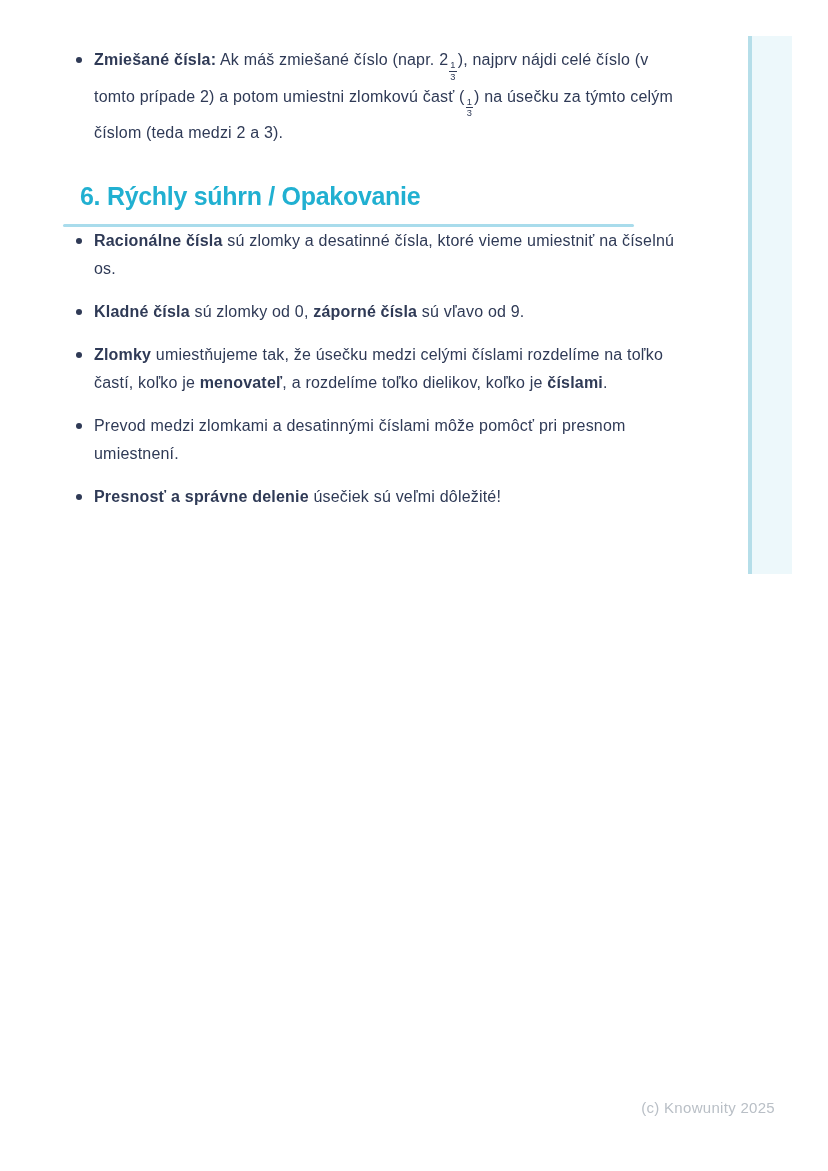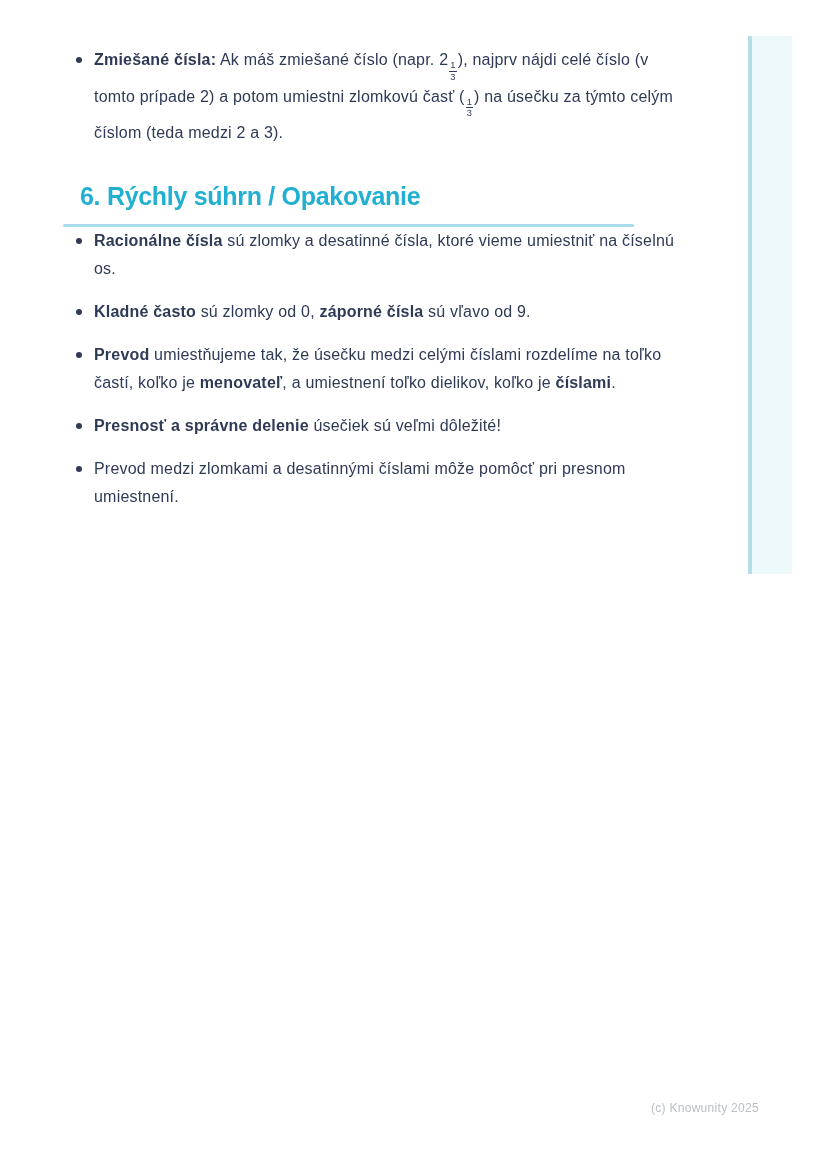--- a/index.html
+++ b/index.html
@@ -28,21 +28,21 @@
     margin:32px 0 0 17px;font-size:25px;line-height:34px;font-weight:700;
     color:var(--accent);letter-spacing:-0.3px;
   }
   .heading-underline{width:571px;height:3px;background:var(--underline);margin-top:11px;border-radius:2px;}
   ul.summary{}
   .side-accent-bar{
     position:absolute;left:748px;top:36px;width:44px;height:538px;
     background:var(--strip-fill);border-left:4px solid var(--strip-line);
   }
   .footer-credit{
-    position:absolute;top:1101px;right:69px;font-size:12px;line-height:14px;
+    position:absolute;top:1101px;right:53px;font-size:15px;line-height:14px;
     color:var(--footer);letter-spacing:0.3px;
   }
   .frac{
     display:inline-flex;flex-direction:column;align-items:center;
     font-size:0.58em;line-height:1.15;vertical-align:-0.35em;margin:0 1px;font-weight:400;
   }
   .frac .fn{border-bottom:1.2px solid currentColor;padding:0 1px;}
   .frac .fd{padding:0 1px;}
 </style>
 </head>
@@ -58,23 +58,23 @@
           <span class="fn">1</span>
           <span class="fd">3</span>
         </span><span>) na úsečku za týmto celým číslom (teda medzi 2 a 3).</span></li>
   </ul>
 
   <h1 class="section-heading">6. Rýchly súhrn / Opakovanie</h1>
   <div class="heading-underline"></div>
 
   <ul class="bullets summary">
     <li><span class="b">Racionálne čísla</span><span> sú zlomky a desatinné čísla, ktoré vieme umiestniť na číselnú os.</span></li>
-    <li><span class="b">Kladné často</span><span> sú zlomky od 0, </span><span class="b">záporné čísla</span><span> sú vľavo od 9.</span></li>
-    <li><span class="b">Prevod</span><span> umiestňujeme tak, že úsečku medzi celými číslami rozdelíme na toľko častí, koľko je </span><span class="b">menovateľ</span><span>, a umiestnení toľko dielikov, koľko je </span><span class="b">číslami</span><span>.</span></li>
+    <li><span class="b">Kladné čísla</span><span> sú zlomky od 0, </span><span class="b">záporné čísla</span><span> sú vľavo od 9.</span></li>
+    <li><span class="b">Zlomky</span><span> umiestňujeme tak, že úsečku medzi celými číslami rozdelíme na toľko častí, koľko je </span><span class="b">menovateľ</span><span>, a rozdelíme toľko dielikov, koľko je </span><span class="b">číslami</span><span>.</span></li>
+    <li><span>Prevod medzi zlomkami a desatinnými číslami môže pomôcť pri presnom umiestnení.</span></li>
     <li><span class="b">Presnosť a správne delenie</span><span> úsečiek sú veľmi dôležité!</span></li>
-    <li><span>Prevod medzi zlomkami a desatinnými číslami môže pomôcť pri presnom umiestnení.</span></li>
   </ul>
 
 </div>
 
 <div class="side-accent-bar"></div>
 
 <div class="footer-credit">(c) Knowunity 2025</div>
 
 </body></html>

